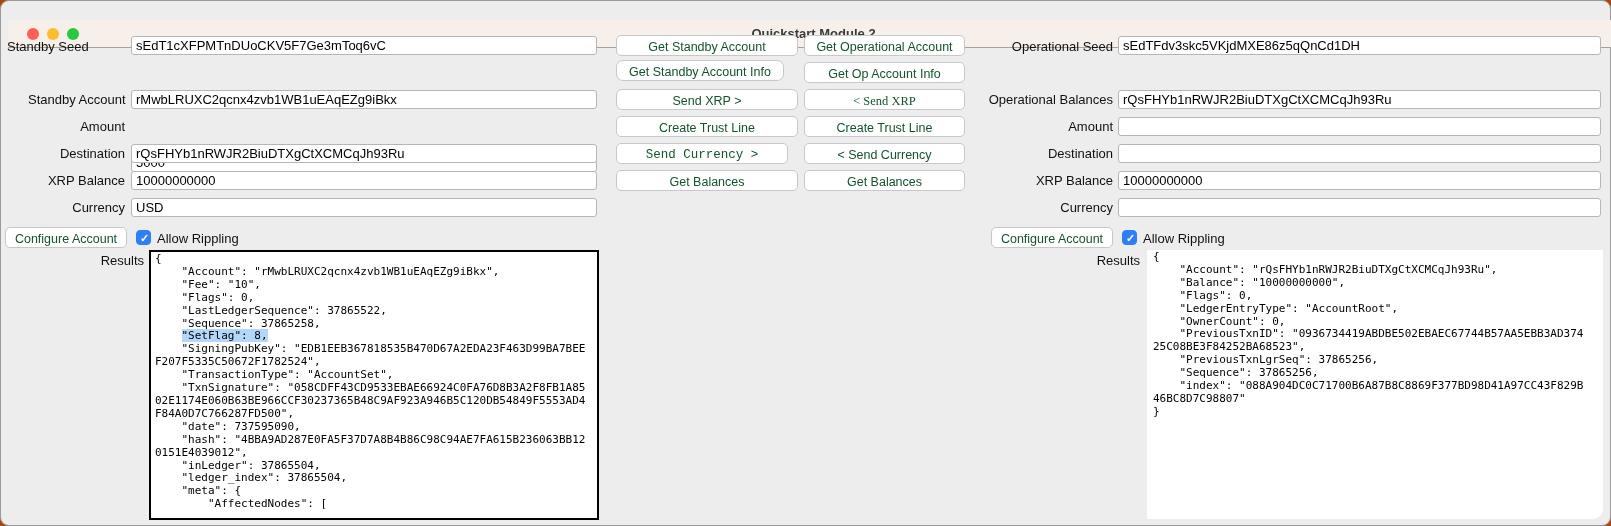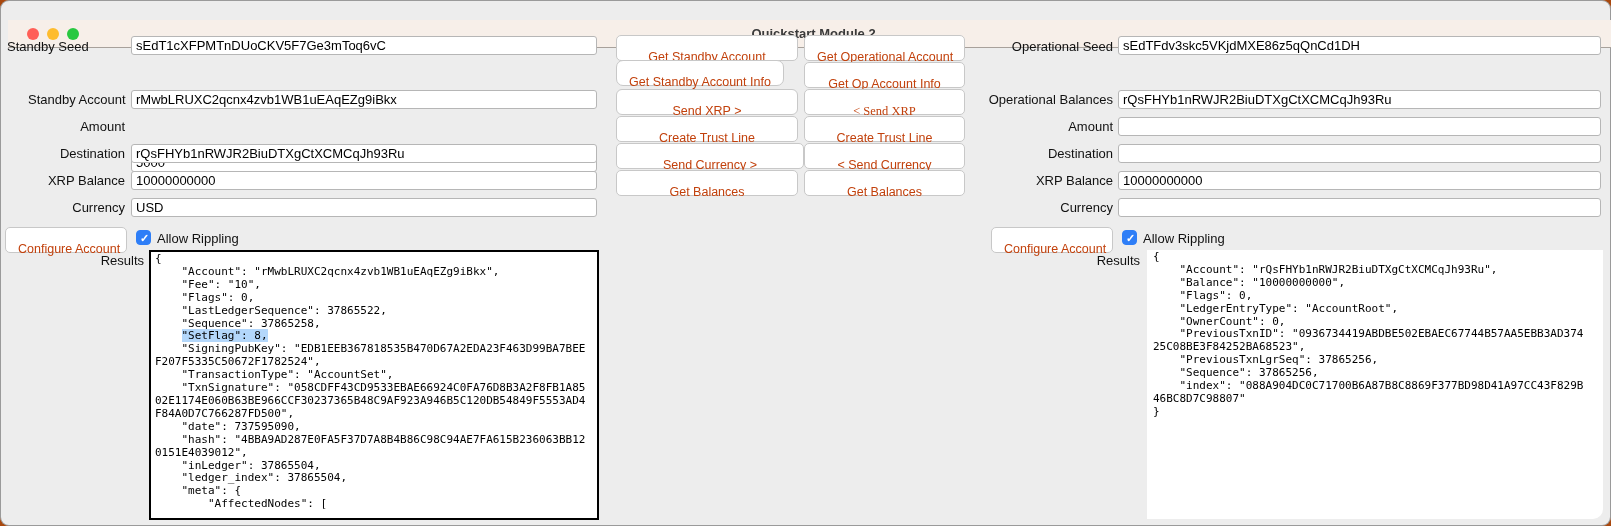--- a/index.html
+++ b/index.html
@@ -27,22 +27,22 @@
   
   .field {
     position:absolute; height:19px; background:#FFF; border:1px solid #B6B6B6;
     border-radius:3px; font-family:"Liberation Sans", sans-serif;
     font-size:13px; color:#000; padding:0 4px; outline:none;
   }
   
   .btn {
     position:absolute; height:21px; background:#FFF; border:1px solid #C8C8C8;
     border-radius:5px; font-family:"Liberation Sans", sans-serif;
-    font-size:12.5px; color:#c2410c; text-align:center; line-height:19px; cursor:default;
-    padding:12px; white-space:nowrap;
+    font-size:12.5px; color:#14532d; text-align:center; line-height:19px; cursor:default;
+    padding:2px; white-space:nowrap;
   }
   
   .chk {
     position:absolute; width:15px; height:15px; border-radius:4px;
     background:#FFF; border:1px solid #B6B6B6;
   }
   .chk.checked { background:#2E7EF7; border-color:#2E7EF7; }
   .chk.checked::after {
     content:"✓"; position:absolute; left:0; top:0; width:15px; height:15px;
     color:#FFF; font-size:11px; font-weight:bold; line-height:14px; text-align:center;
@@ -80,21 +80,21 @@
   <input class="field" style="left: 131px; top: 90px; width: 466px;" value="rMwbLRUXC2qcnx4zvb1WB1uEAqEZg9iBkx">
   <input class="field" style="left: 131px; top: 117px; width: 466px; margin-top: 36px;" value="5000">
   <input class="field" style="left: 131px; top: 144px; width: 466px;" value="rQsFHYb1nRWJR2BiuDTXgCtXCMCqJh93Ru">
   <input class="field" style="left: 131px; top: 171px; width: 466px;" value="10000000000">
   <input class="field" style="left: 131px; top: 198px; width: 466px;" value="USD">
 
   <button class="btn" style="left:616px; top:35px;  width:182px;">Get Standby Account</button>
   <button class="btn" style="left:616px; top:60px;  width:168px;border-radius:7px;">Get Standby Account Info</button>
   <button class="btn" style="left:616px; top:89px;  width:182px;border-radius:6px;">Send XRP &gt;</button>
   <button class="btn" style="left:616px; top:116px; width:182px;">Create Trust Line</button>
-  <button class="btn" style="left:616px; top:143px; width:188px;">Send Currency &gt;</button>
+  <button class="btn" style="left:616px; top:143px; width:172px;font-family:Liberation Mono, monospace;">Send Currency &gt;</button>
   <button class="btn" style="left:616px; top:170px; width:182px;">Get Balances</button>
 
   <button class="btn" style="left:804px; top:35px;  width:161px;">Get Operational Account</button>
   <button class="btn" style="left:804px; top:62px;  width:161px;">Get Op Account Info</button>
   <button class="btn" style="left:804px; top:89px;  width:161px;font-family:Liberation Serif, serif;">&lt; Send XRP</button>
   <button class="btn" style="left:804px; top:116px; width:161px;">Create Trust Line</button>
   <button class="btn" style="left:804px; top:143px; width:161px;">&lt; Send Currency</button>
   <button class="btn" style="left:804px; top:170px; width:161px;">Get Balances</button>
 
   <div class="lbl r" style="left:950px; width:163px; top:39px;">Operational Seed</div>

